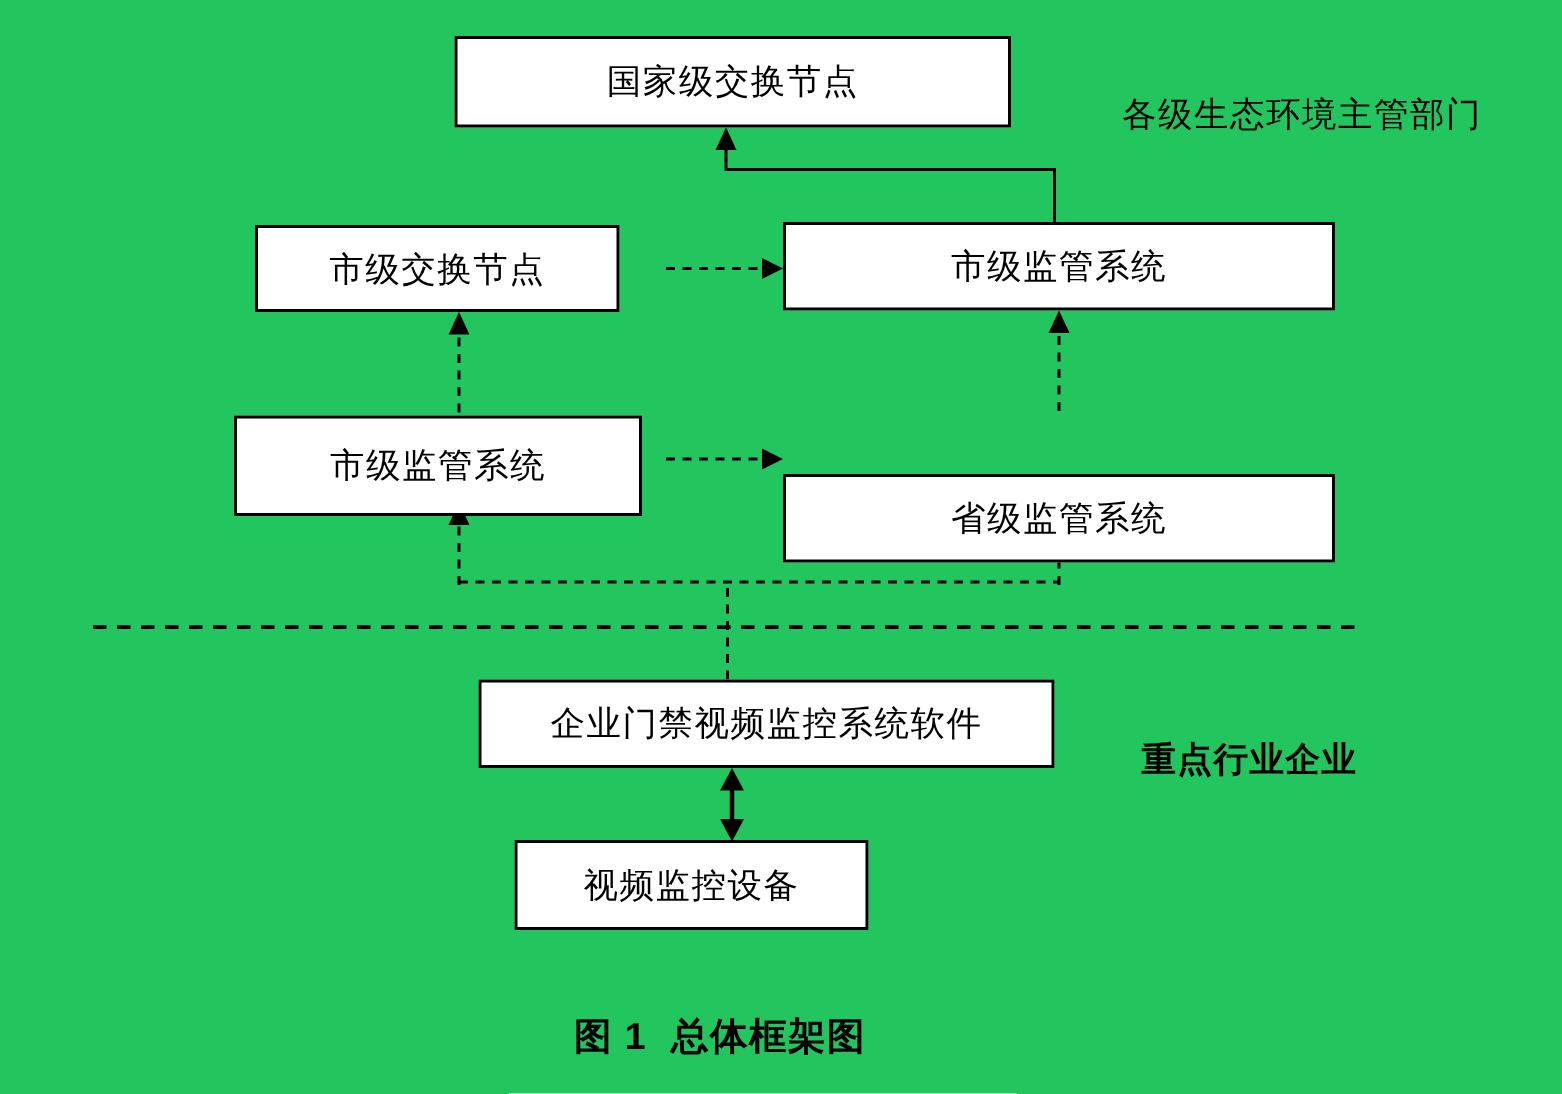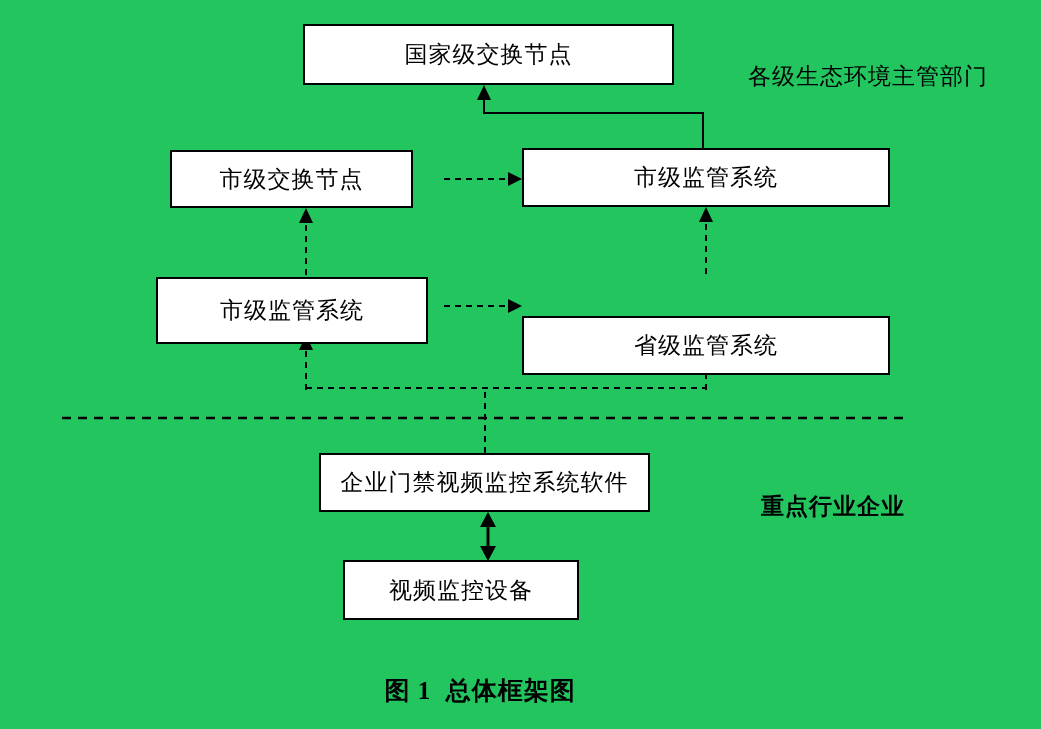--- a/index.html
+++ b/index.html
@@ -33,21 +33,21 @@
     justify-content: center;
     font-size: 23px;
     letter-spacing: 1px;
     white-space: nowrap;
   }
   .box-national            { left: 303px; top: 24px;  width: 371px; height: 61px; }
   .box-city-exchange       { left: 170px; top: 150px; width: 243px; height: 58px; }
   .box-provincial-exchange { left: 522px; top: 148px; width: 368px; height: 59px; }
   .box-city-supervision    { left: 156px; top: 277px; width: 272px; height: 67px; }
   .box-provincial-superv   { left: 522px; top: 276px; width: 368px; height: 59px; margin-top: 40px; }
-  .box-enterprise-software { left: 319px; top: 453px; width: 331px; height: 59px; }
+  .box-enterprise-software { left: 319px; top: 453px; width: 384px; height: 59px; }
   .box-video-device        { left: 343px; top: 560px; width: 236px; height: 60px; }
   .side-label {
     position: absolute;
     font-size: 23px;
     letter-spacing: 1px;
     white-space: nowrap;
   }
   .label-government {
     left: 748px;
     top: 56px;
@@ -57,21 +57,21 @@
     left: 761px;
     top: 491px;
     font-weight: bold;
   }
   .figure-caption {
     position: absolute;
     left: 0;
     top: 674px;
     width: 960px;
     text-align: center;
-    font-family: Liberation Serif, serif;
+    font-family: Liberation Sans, sans-serif;
     font-weight: bold;
     font-size: 25px;
     letter-spacing: 1px;
     white-space: pre;
   }
 </style>
 </head>
 <body>
 
 <div class="canvas">

